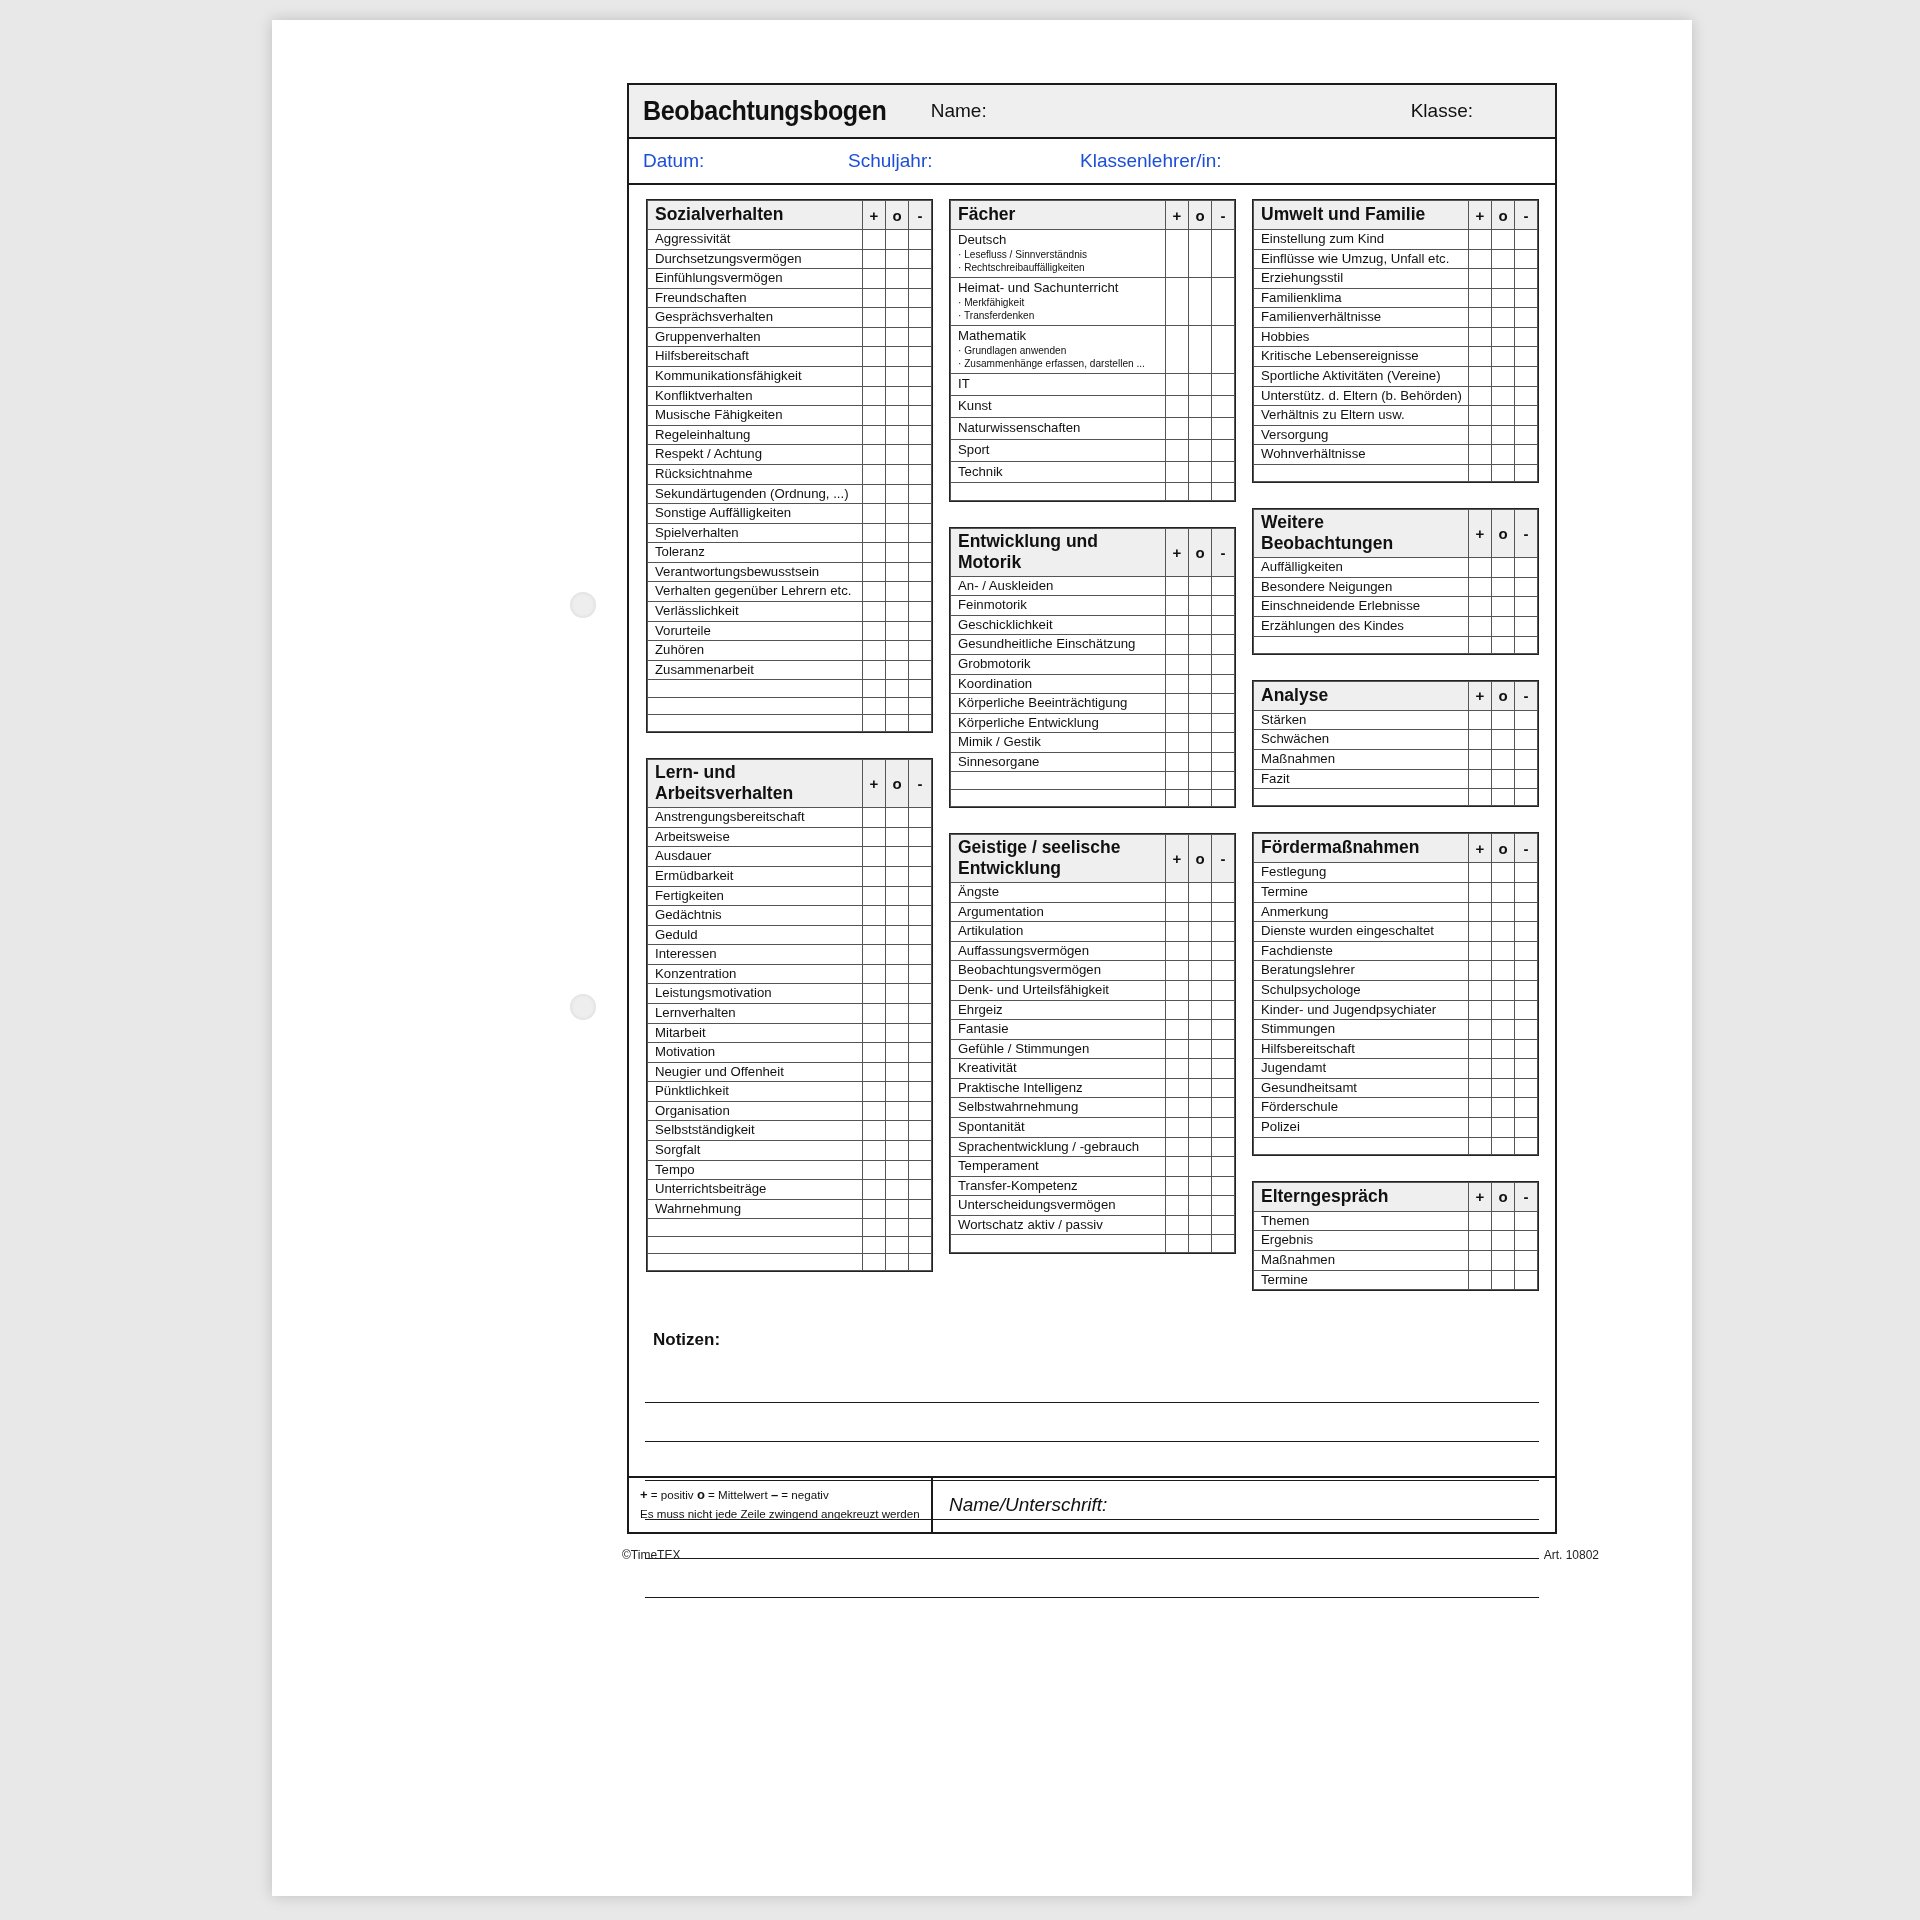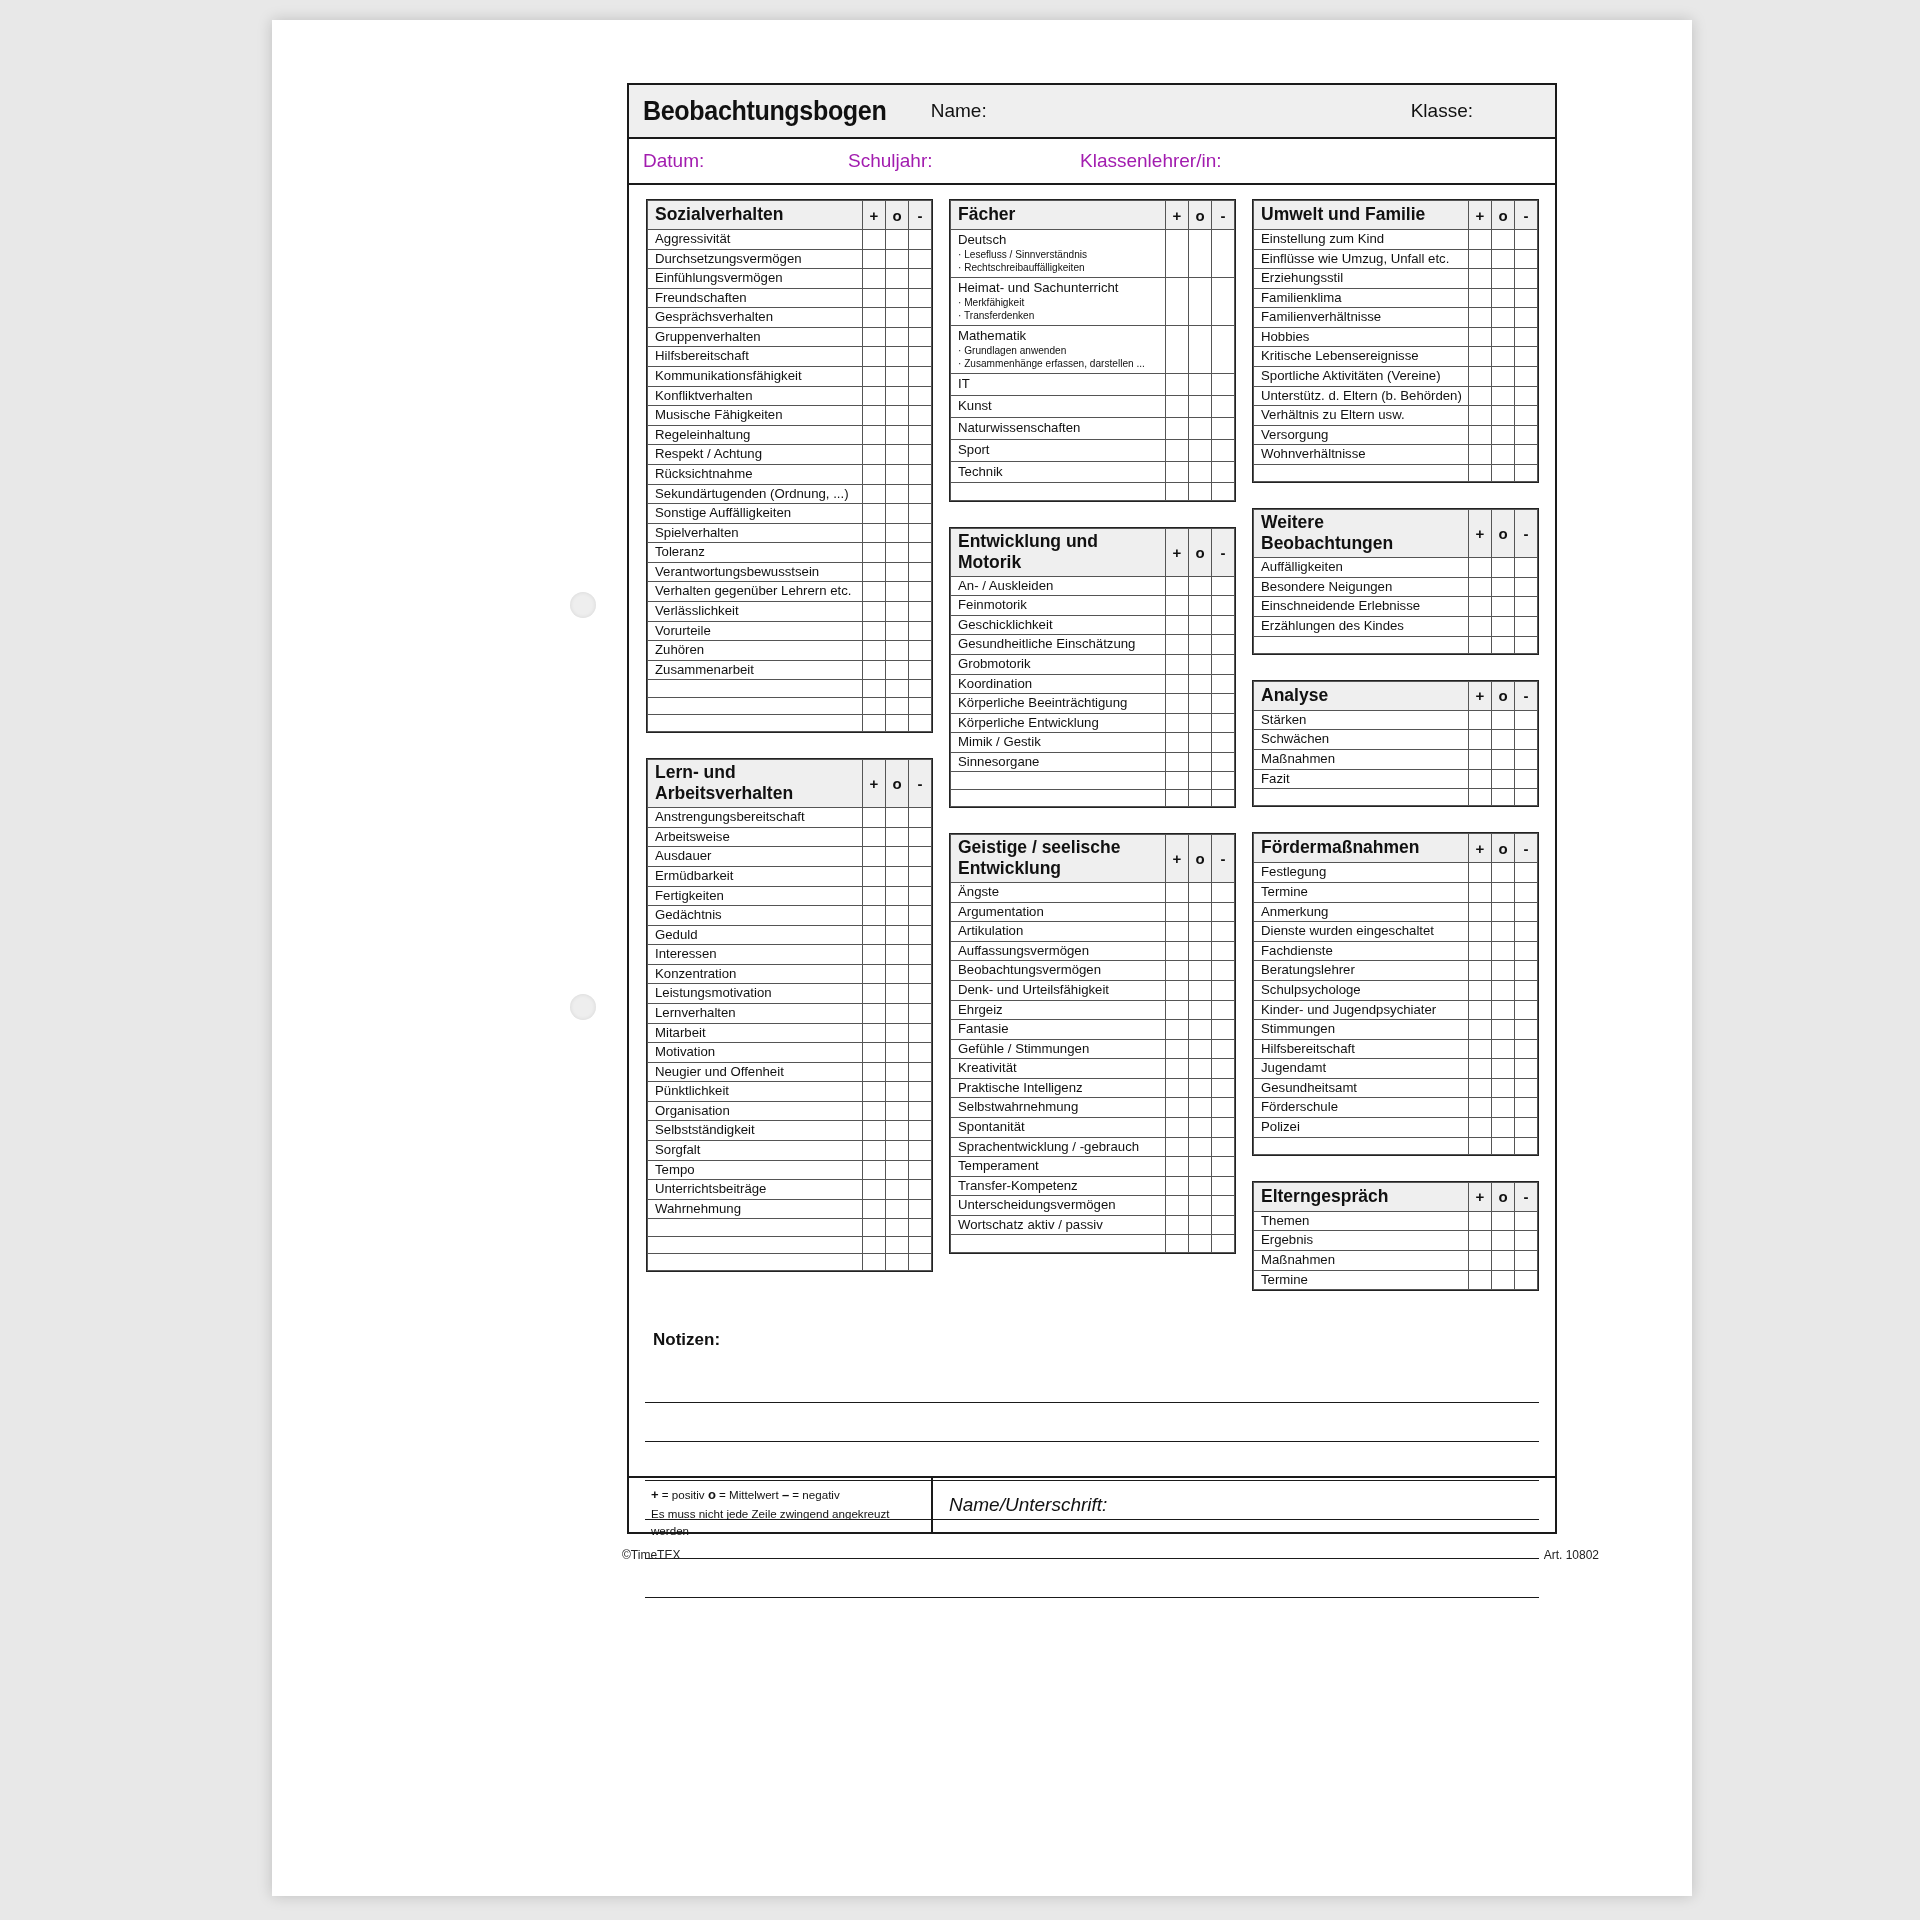--- a/index.html
+++ b/index.html
@@ -42,21 +42,21 @@
     color:#111; white-space:nowrap;
     font-stretch:condensed;
     transform:scaleX(0.93); transform-origin:left center;
   }
   .hdr-name { font-size:19px; color:#111; margin-left:26px; }
   .hdr-klasse { font-size:19px; color:#111; margin-left:auto; margin-right:68px; }
 
   .hdr-second {
     display:flex; align-items:center; height:46px;
     border-bottom:2.2px solid #1a1a1a; padding:0 14px;
-    font-size:19px; color:#a21caf;
+    font-size:19px; color:#1d4ed8;
   }
   .hdr-second span { display:inline-block; }
   .f-datum { width:205px; }
   .f-schuljahr { width:232px; }
 
   
   #body {
     position:relative;
     padding:14px 12px 0 17px;
     height:1131px;
@@ -102,21 +102,21 @@
 
   
   #footer {
     position:absolute; left:0; bottom:0;
     width:100%; height:56px;
     border-top:2.2px solid #1a1a1a;
     display:flex;
   }
   .foot-left {
     width:304px; border-right:2.2px solid #1a1a1a;
-    padding:7px 10px 0 22px; font-size:11.6px; color:#111; line-height:1.5;
+    padding:7px 10px 0 11px; font-size:11.6px; color:#111; line-height:1.5;
   }
   .foot-left b { font-size:13px; }
   .foot-right { flex:1; display:flex; align-items:center; padding-left:16px;
                 font-size:19px; color:#111;font-style:italic; }
 
   
   .below { position:absolute; top:1528px; width:100%; }
   .copy { position:absolute; left:350px; font-size:12px; color:#222; }
   .art  { position:absolute; right:93px; font-size:12px; color:#222; }
 </style>

